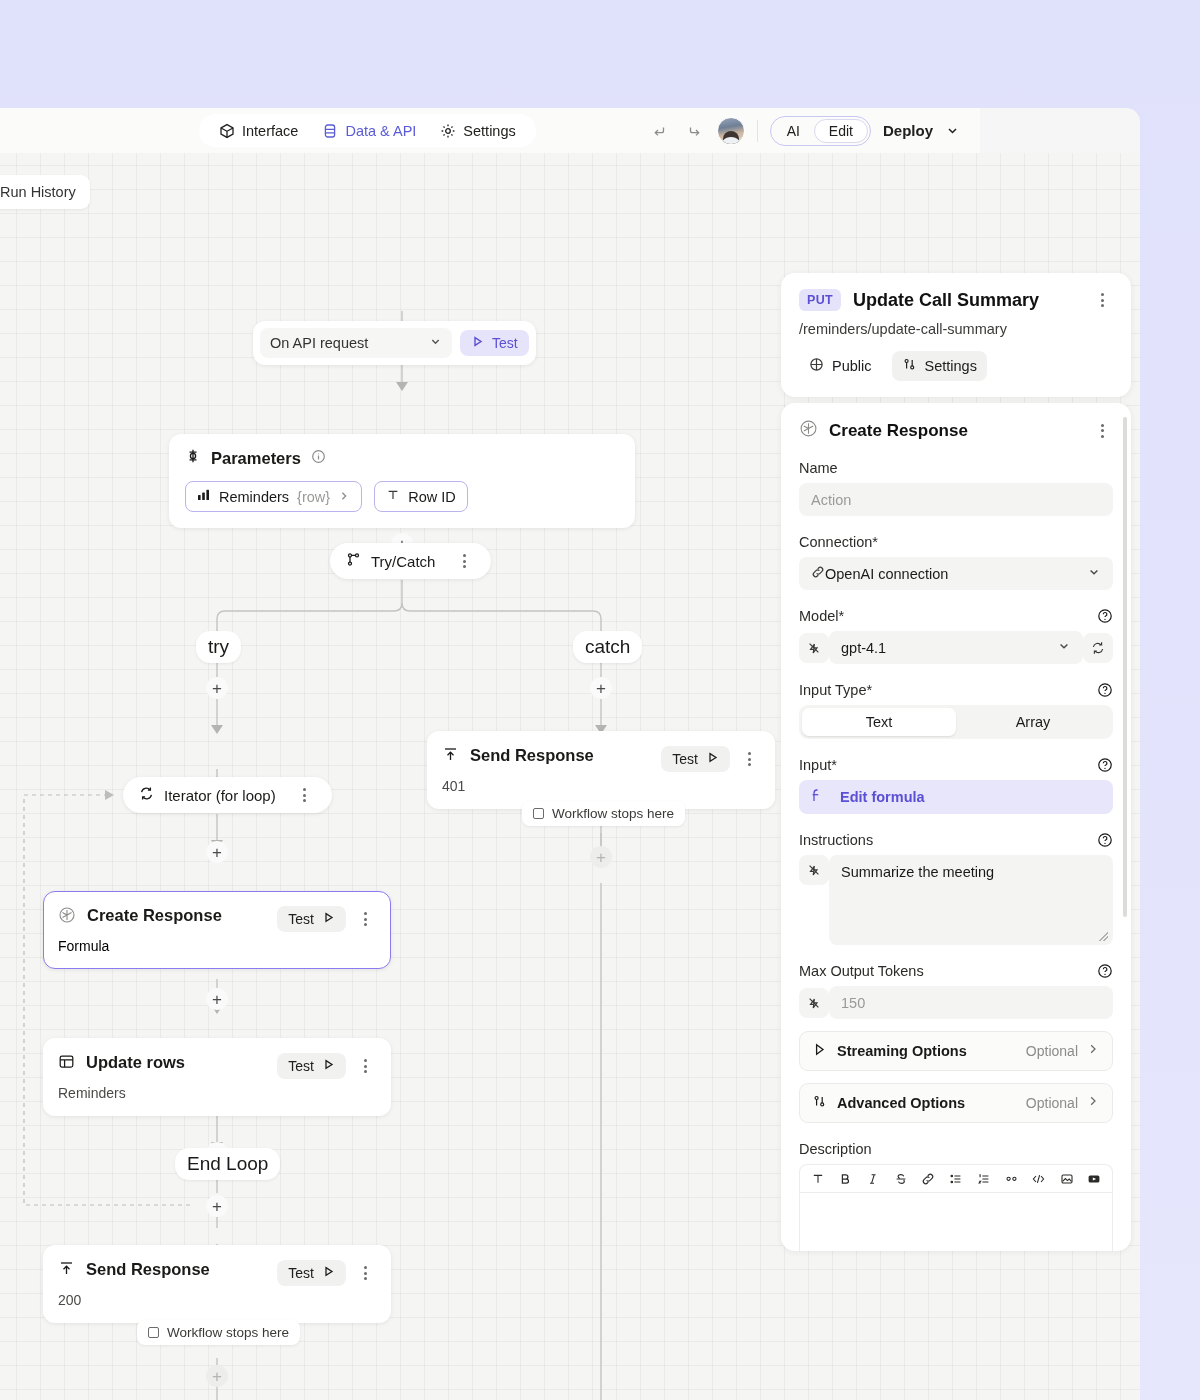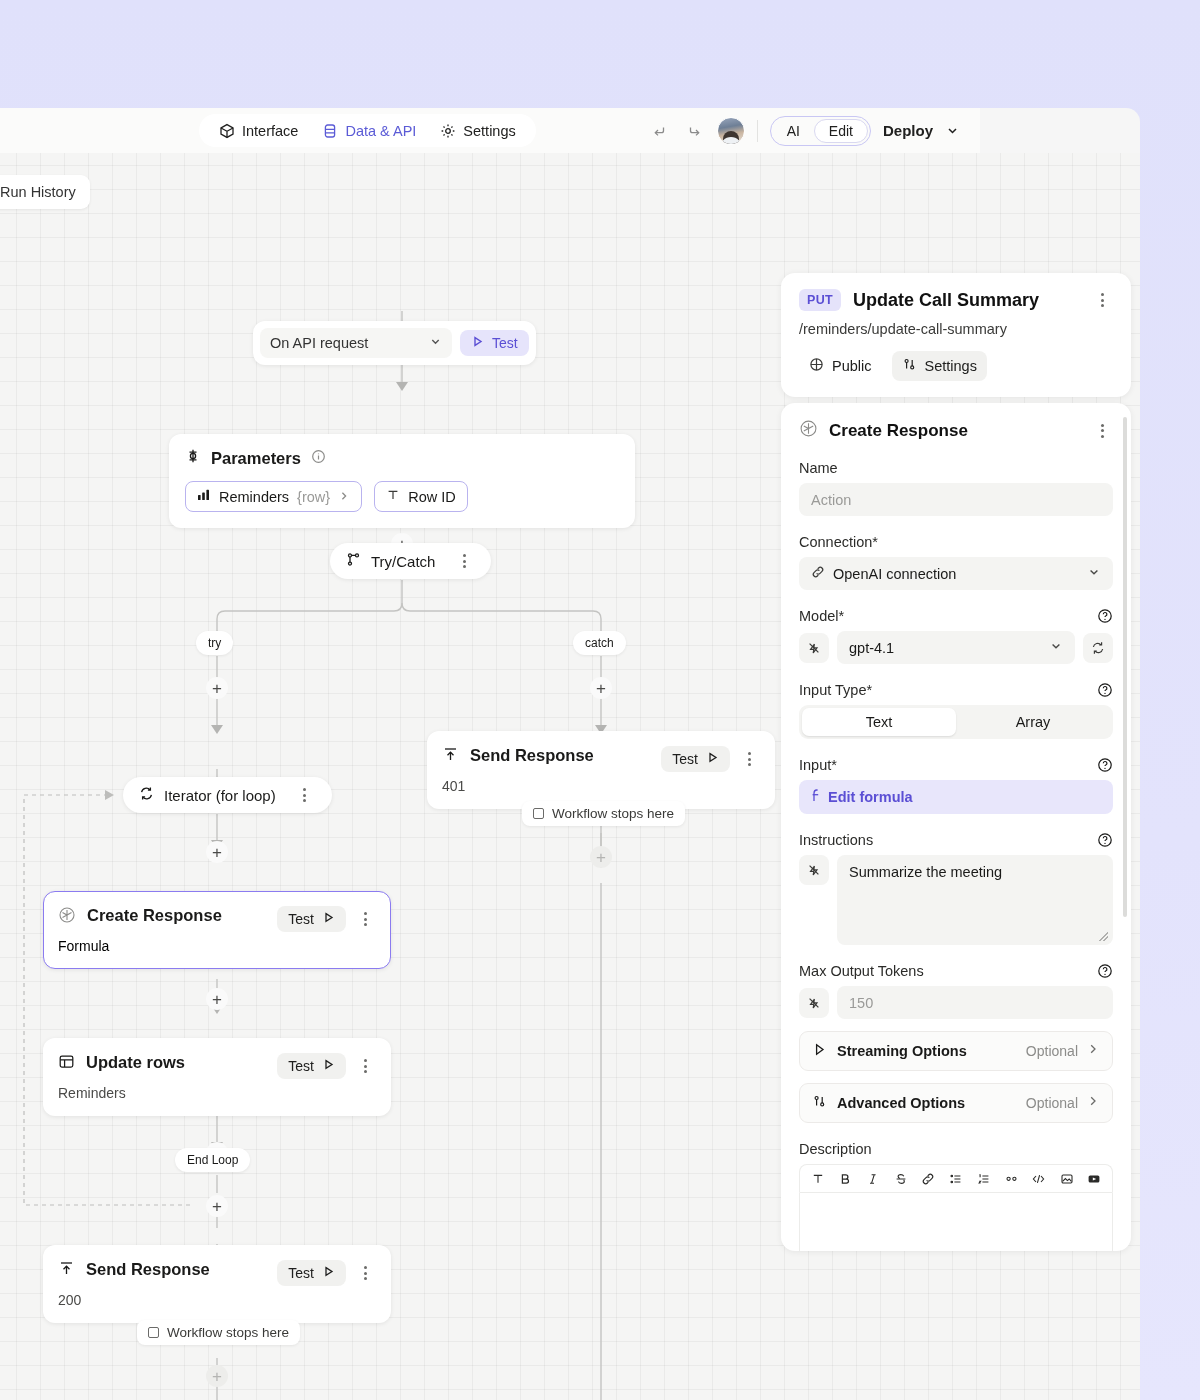--- a/index.html
+++ b/index.html
@@ -100,21 +100,21 @@
            color:#6b6b69; cursor:pointer; margin-left:8px; letter-spacing:1px;}
   .kebab-dots { display:flex; flex-direction:column; gap:2.5px; align-items:center; }
   .kebab-dots i { width:3px; height:3px; border-radius:50%; background:#6b6b69; display:block; }
 
   .pill {
     position:absolute; display:flex; align-items:center; gap:10px;
     background:#fff; border-radius:20px; padding:9px 16px;
     font-size:15px; color:#1a1a19; box-shadow:0 1px 4px rgba(0,0,0,.08); cursor:pointer;
     white-space:nowrap;
   }
-  .pill.tiny  { font-size:12px; padding:5px 12px; border-radius:14px; box-shadow:0 1px 3px rgba(0,0,0,.07); }
+  .pill.tiny  { font-size:19px; padding:5px 12px; border-radius:14px; box-shadow:0 1px 3px rgba(0,0,0,.07); }
   .plus {
     position:absolute; width:22px; height:22px; border-radius:50%; background:#fafafa;
     display:flex; align-items:center; justify-content:center; color:#4a4a48;
     font-size:17px; line-height:1; cursor:pointer;
   }
   .plus.ghost { background:#ededeb; color:#b4b4b2; }
 
   .trigger-wrap {
     position:absolute; left:253px; top:168px; display:flex; align-items:center; gap:8px;
     background:#fff; border-radius:12px; padding:7px; box-shadow:0 1px 4px rgba(0,0,0,.08);
@@ -165,33 +165,33 @@
   .ap-title { font-size:17px; font-weight:bold; color:#111; margin-left:11px; }
   .field-label { font-size:14.5px; color:#2b2b29; margin:18px 0 7px 0; display:flex;
                  align-items:center; justify-content:space-between; }
   .field-label .req { color:#2b2b29; }
   .inp {
     height:33px; background:#f4f4f2; border-radius:8px; display:flex; align-items:center;
     padding:0 12px; font-size:14.5px; color:#1a1a19;
   }
   .inp.ph { color:#9a9a98; }
   .inp.sel { justify-content:space-between; cursor:pointer; }
-  .row { display:flex; align-items:center; gap:8px; }
+  .row { display:flex; align-items:center; }
   .sq-btn { width:30px; height:30px; min-width:30px; background:#f4f4f2; border-radius:8px;
             display:flex; align-items:center; justify-content:center; color:#3a3a38; cursor:pointer; }
   .grow { flex:1 1 auto; }
   .segment {
     display:flex; background:#f4f4f2; border-radius:9px; padding:3px; height:34px;
   }
   .segment > div { flex:1 1 0; display:flex; align-items:center; justify-content:center;
                    font-size:14.5px; color:#1a1a19; border-radius:7px; cursor:pointer; }
   .segment > div.on { background:#fff; box-shadow:0 1px 2px rgba(0,0,0,.10); }
   .formula-btn {
     height:34px; background:#e8e6fb; border-radius:8px; display:flex; align-items:center;
-    gap:4px; padding:12px 12px; font-size:14.5px; font-weight:bold; color:#5b4fd4; cursor:pointer;
+    gap:16px; padding:12px 12px; font-size:14.5px; font-weight:bold; color:#5b4fd4; cursor:pointer;
   }
   .ta { height:90px; background:#f4f4f2; border-radius:8px; padding:9px 12px; font-size:14.5px;
         color:#1a1a19; position:relative; }
   .ta::after{ content:""; position:absolute; right:5px; bottom:4px; width:9px; height:9px;
     background:
       linear-gradient(135deg, transparent 46%, #b0b0ae 46%, #b0b0ae 56%, transparent 56%),
       linear-gradient(135deg, transparent 70%, #b0b0ae 70%, #b0b0ae 80%, transparent 80%);}
   .opt-row {
     height:40px; background:#fbfbfa; border:1px solid #eceae8; border-radius:9px;
     display:flex; align-items:center; padding:0 12px; margin-top:12px; cursor:pointer;

